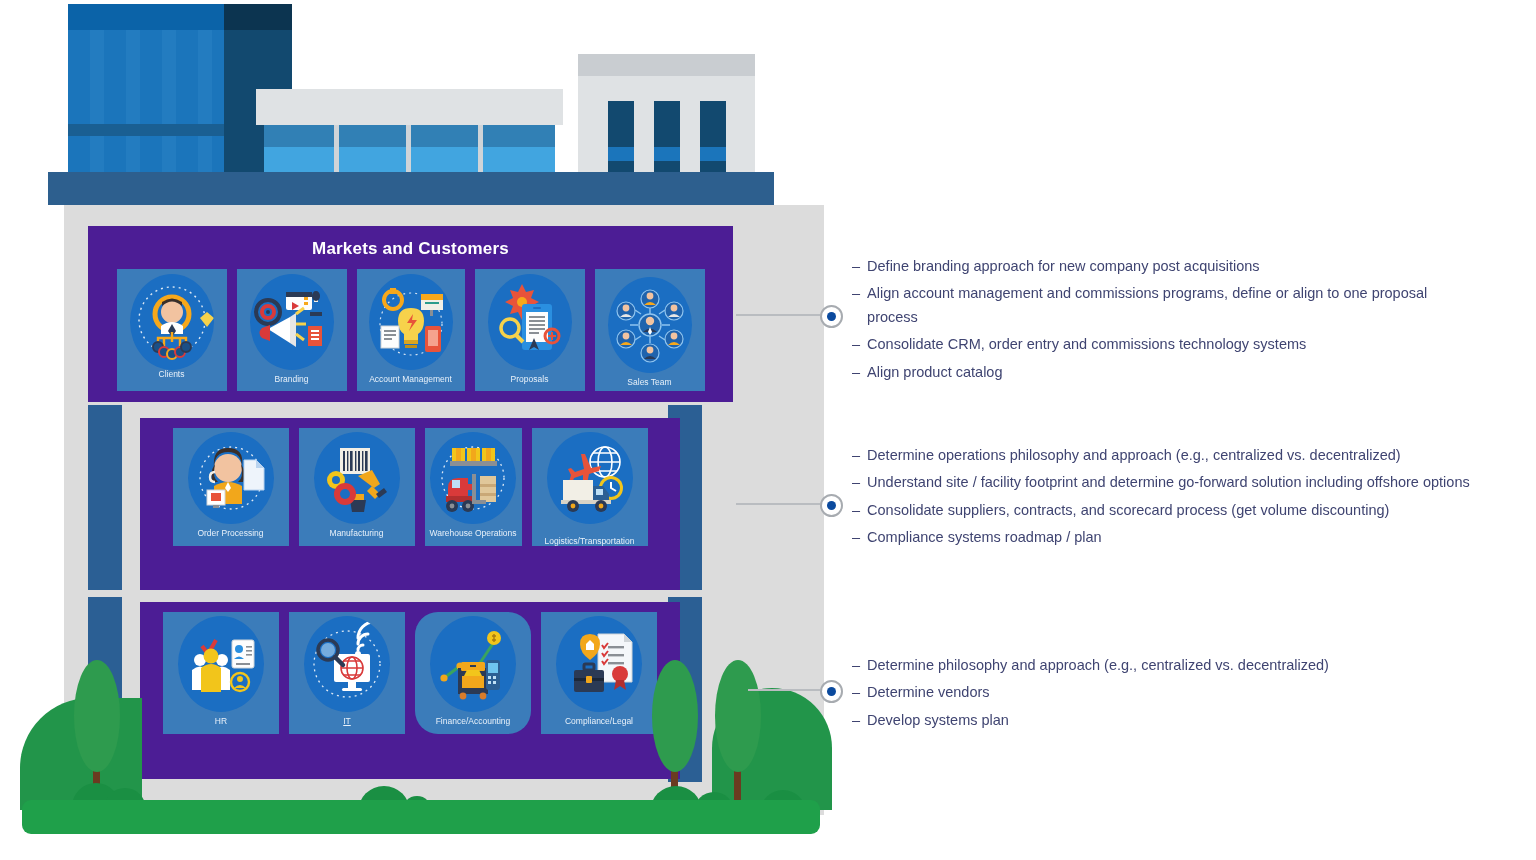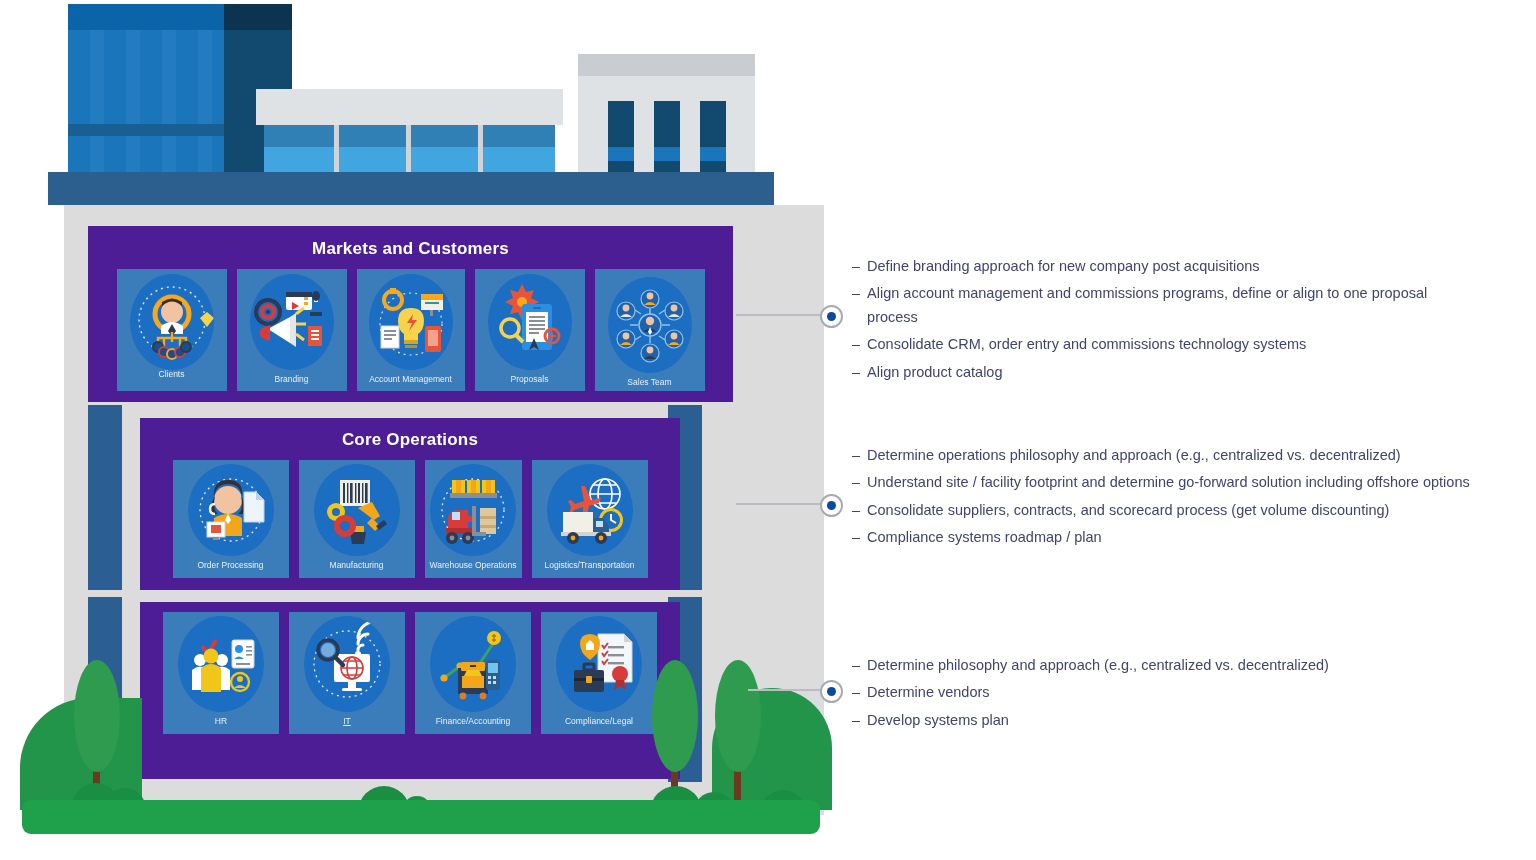--- a/index.html
+++ b/index.html
@@ -272,21 +272,20 @@
               </g>
             </svg>
           </div>
           <div class="tlabel" style="margin-top:5px;">Sales Team</div>
         </div>
 
       </div>
     </div>
 
     <div class="panel" style="left:140px;top:418px;width:540px;height:172px;">
-      <div class="panel-title" style="margin-top:12px;">Core Operations</div>
       <div class="tiles" style="margin-top:10px;">
 
         <div class="tile" style="width:116px;height:118px;">
           <div class="disc" style="width:86px;height:92px;margin-top:4px;">
             <svg width="86" height="92" viewBox="0 0 86 92">
               <circle cx="43" cy="46" r="31" fill="none" stroke="#ffffff" stroke-width="1.3" stroke-dasharray="2 4" opacity=".85"></circle>
               <circle cx="40" cy="36" r="14" fill="#f2c3a0"></circle>
               <path d="M26 36 q0 -16 14 -16 q14 0 14 16 l0 -3 q2 -17 -14 -17 q-16 0 -14 20z" fill="#3a2f2a"></path>
               <path d="M27 32 q-3 14 3 18 l-5 0 q-4 -9 2 -18z" fill="#3a2f2a"></path>
               <path d="M53 32 q3 14 -3 18 l5 0 q4 -9 -2 -18z" fill="#3a2f2a"></path>
@@ -358,21 +357,21 @@
               <circle cx="22" cy="74" r="6" fill="#2b3a55"></circle>
               <circle cx="22" cy="74" r="2.4" fill="#8a8f95"></circle>
               <circle cx="38" cy="74" r="6" fill="#2b3a55"></circle>
               <circle cx="38" cy="74" r="2.4" fill="#8a8f95"></circle>
               <path d="M42 68 l14 0 0 4 -14 0z" fill="#8a8f95"></path>
             </svg>
           </div>
           <div class="tlabel" style="margin-top:5px;">Warehouse Operations</div>
         </div>
 
-        <div class="tile" style="width:116px;height:118px;">
+        <div class="tile" style="width:116px;height:118px;gap:8px;">
           <div class="disc" style="width:86px;height:92px;margin-top:4px;">
             <svg width="86" height="92" viewBox="0 0 86 92">
               <g stroke="#ffffff" stroke-width="1.6" fill="none">
                 <circle cx="58" cy="30" r="15"></circle>
                 <ellipse cx="58" cy="30" rx="7" ry="15"></ellipse>
                 <path d="M43 30 h30 M46 21 h24 M46 39 h24"></path>
               </g>
               <path d="M34 22 l4 0 6 14 10 -2 -2 5 -10 3 -2 10 -4 1 0 -10 -9 3 -2 5 -3 -1 2 -7 -3 -6 3 -1 4 4 9 -3z" fill="#e8533a"></path>
               <circle cx="64" cy="56" r="12" fill="#f2c51b"></circle>
               <circle cx="64" cy="56" r="9" fill="#1b6ec2"></circle>
@@ -448,21 +447,21 @@
                 <path d="M37 52 h22 M39 45 h18 M39 59 h18"></path>
               </g>
               <circle cx="24" cy="34" r="10" fill="none" stroke="#2b3a55" stroke-width="3.5"></circle>
               <circle cx="24" cy="34" r="7" fill="#bfe0f5" opacity=".55"></circle>
               <path d="M31 41 l8 8" stroke="#2b3a55" stroke-width="4.5" stroke-linecap="round"></path>
             </svg>
           </div>
           <div class="tlabel" style="margin-top:5px;text-decoration:underline;">IT</div>
         </div>
 
-        <div class="tile" style="width:116px;height:122px;">
+        <div class="tile" style="width:116px;height:122px;border-radius:23px;">
           <div class="disc" style="width:86px;height:96px;margin-top:4px;">
             <svg width="86" height="96" viewBox="0 0 86 96">
               <path d="M14 62 L30 50 L44 56 L64 26" stroke="#3aa35e" stroke-width="3" fill="none"></path>
               <circle cx="14" cy="62" r="3.6" fill="#f2a71b"></circle>
               <circle cx="30" cy="50" r="3.6" fill="#f2a71b"></circle>
               <circle cx="44" cy="56" r="3.6" fill="#f2a71b"></circle>
               <circle cx="64" cy="22" r="7" fill="#f2c51b"></circle>
               <path d="M64 18 v8 M62 20 h4 M62 24 h4" stroke="#a8790e" stroke-width="1.4"></path>
               <rect x="28" y="52" width="30" height="26" fill="#2b3a55"></rect>
               <rect x="31" y="46" width="24" height="9" rx="1.5" fill="#f2a71b"></rect>

